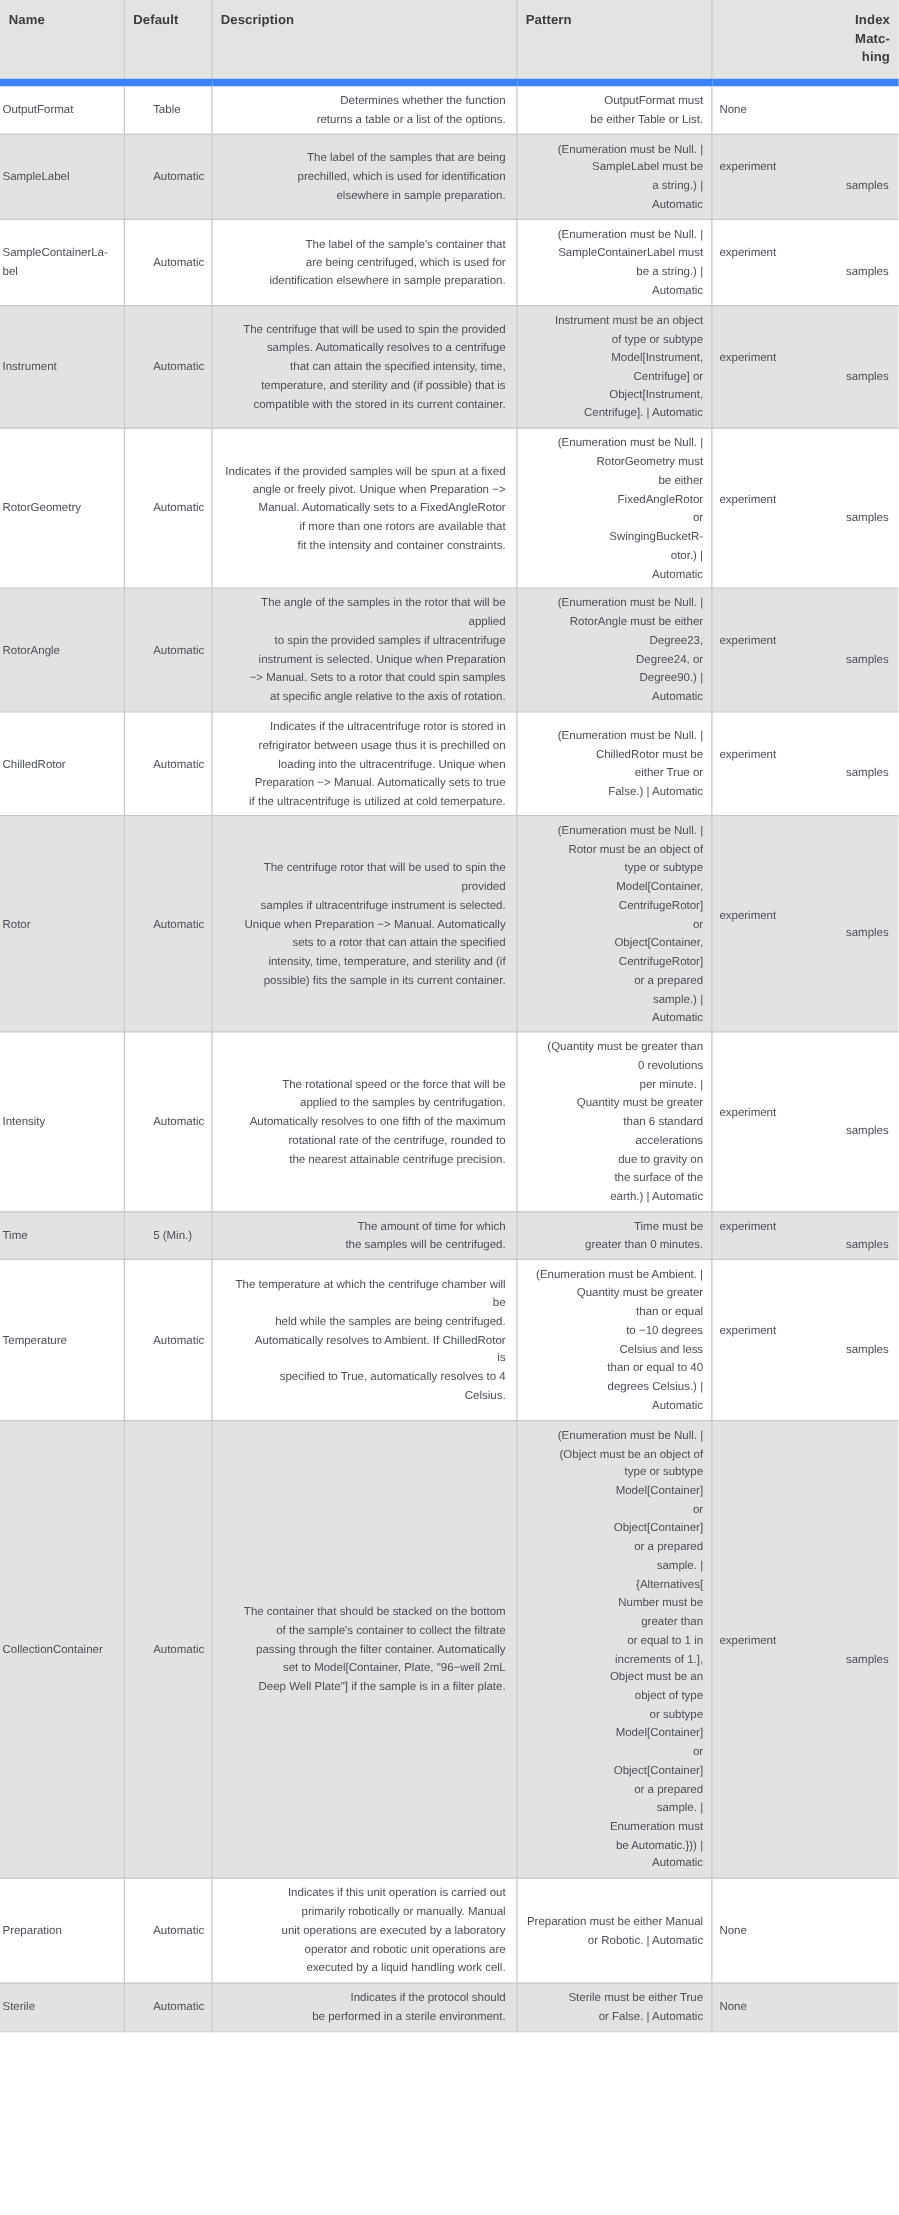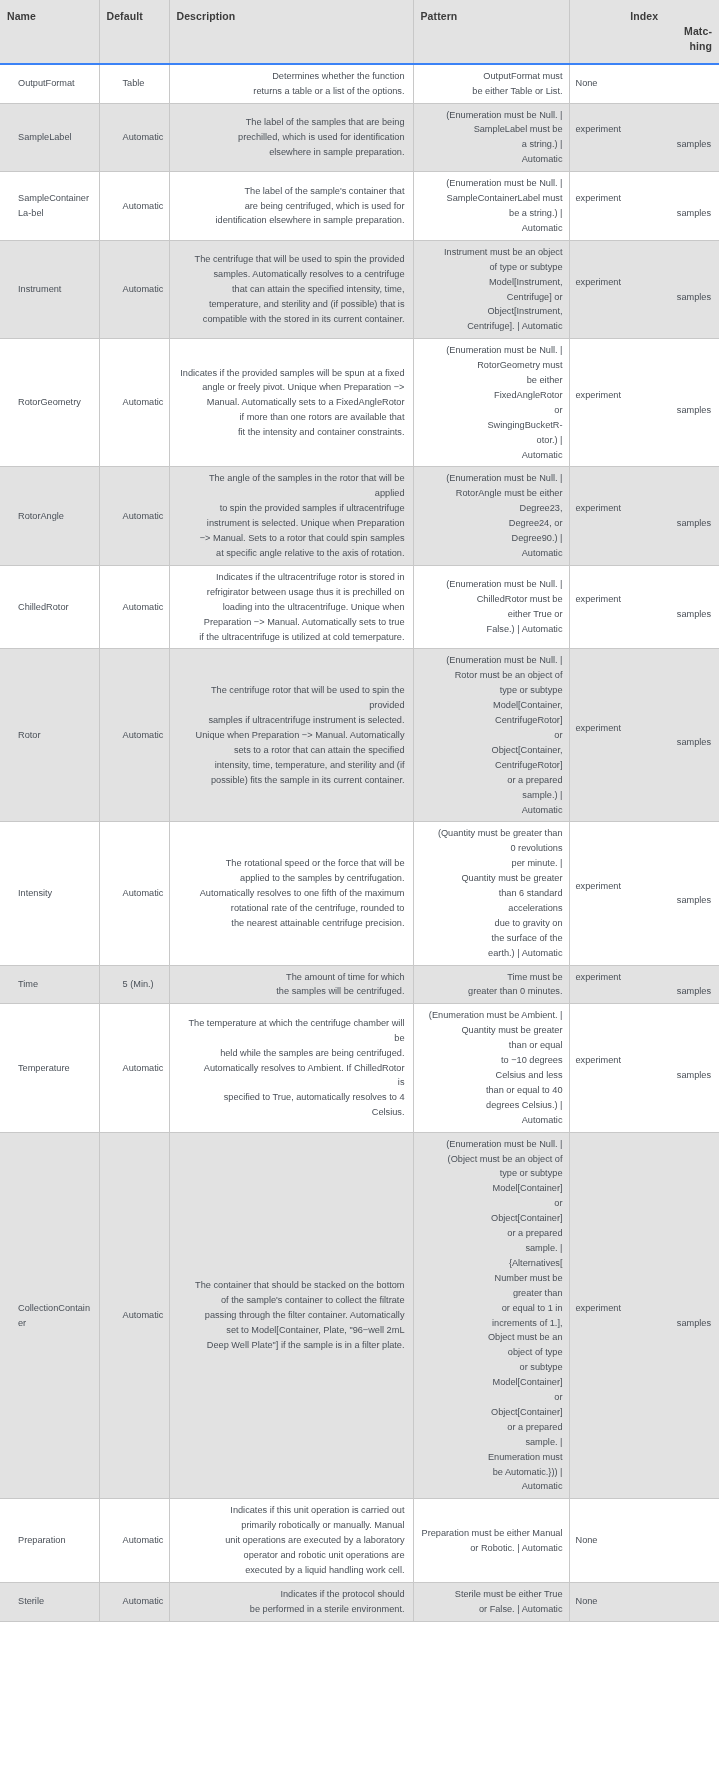--- a/index.html
+++ b/index.html
@@ -19,55 +19,55 @@
   #options-table col.c-name     { width: 99px; }
   #options-table col.c-default  { width: 70px; }
   #options-table col.c-desc     { width: 244px; }
   #options-table col.c-pattern  { width: 156px; }
   #options-table col.c-index    { width: 150px; }
 
   
   thead th {
     background: #e3e3e3;
     border-right: 1px solid #c8c8c8;
-    border-bottom: 2px solid #3b82f6;
+    border-bottom: 6px solid #3b82f6;
     color: #3c3c3c;
     font-size: 10.5px;
     font-weight: bold;
     letter-spacing: .1px;
     padding: 9px 7px 9px 7px;
     vertical-align: top;
     text-align: left;
     line-height: 1.42;
   }
   thead th:last-child { border-right: none; }
   thead th.th-index {
     text-align: left;
   }
-  thead th.th-index .idx-l1 { display:block; text-align:center; }
+  thead th.th-index .idx-l1 { display:block; text-align:right; }
   thead th.th-index .idx-l2 { display:block; text-align:right; }
   thead th.th-index .idx-l3 { display:block; text-align:right; }
 
   
   tbody td {
     border-right: 1px solid #c8c8c8;
     border-bottom: 1px solid #c8c8c8;
     color: #4a5058;
     font-size: 9.2px;
     line-height: 1.62;
     vertical-align: middle;
     padding: 4px 6px;
   }
   tbody td:last-child { border-right: none; }
 
   tbody tr.alt td { background: #e2e2e2; }
   tbody tr.plain td { background: #ffffff; }
 
   td.cell-name {
-    padding-left: 18px;
+    padding-left: 2px;
     word-break: break-word;
   }
   td.cell-default {
     padding-left: 23px;
   }
   td.cell-desc {
     padding-left: 8px;
     padding-right: 8px;
     text-align: right;
   }

